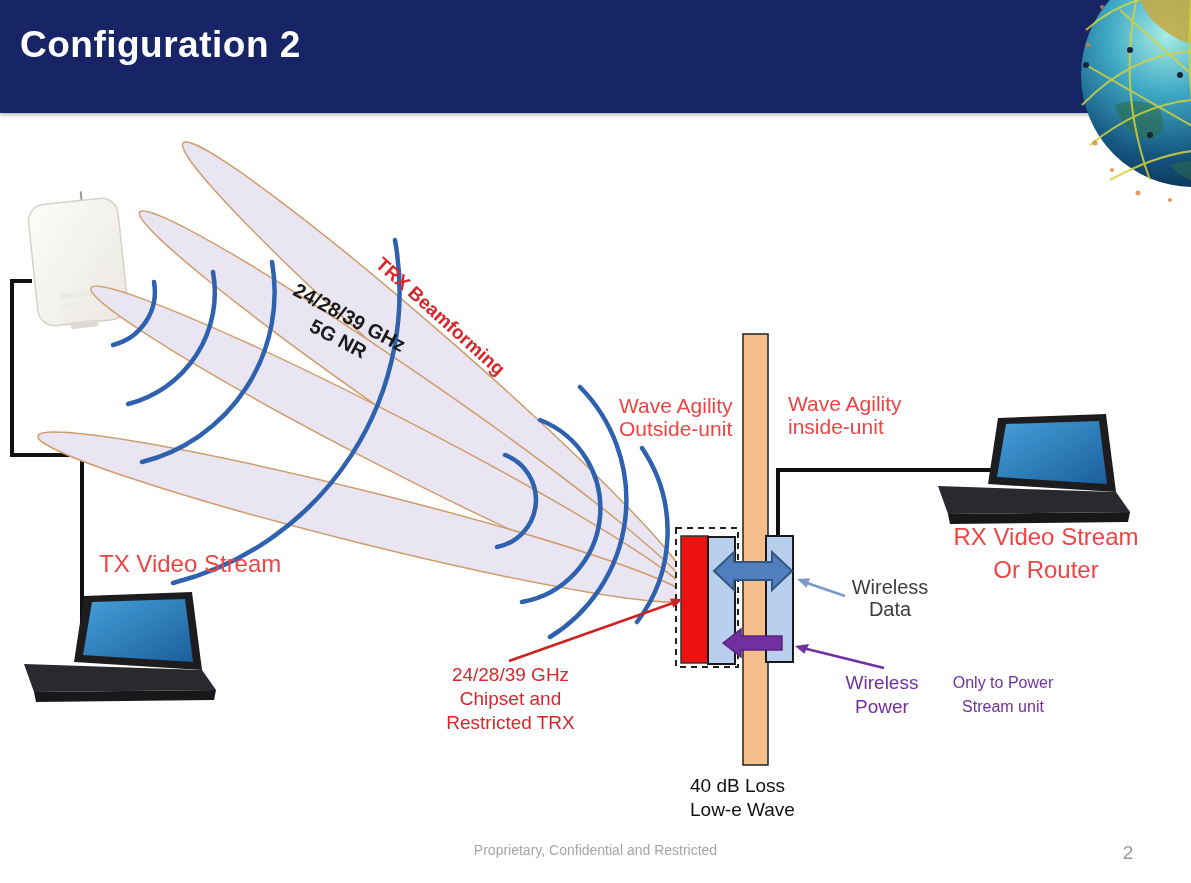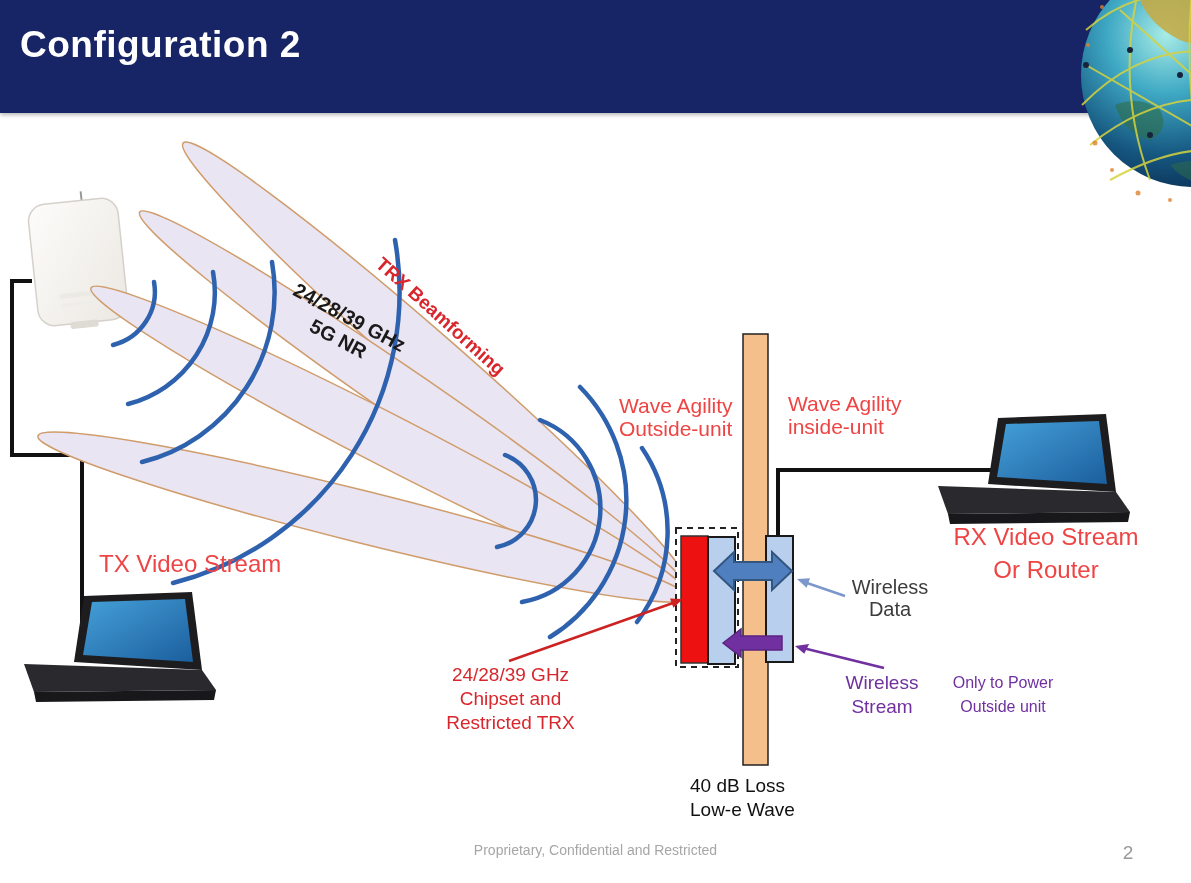--- a/index.html
+++ b/index.html
@@ -194,26 +194,26 @@
     <span class="ln">Or Router</span>
   </div>
 
   <div class="lbl wdata-lbl">
     <span class="ln">Wireless</span>
     <span class="ln">Data</span>
   </div>
 
   <div class="lbl wpower-lbl">
     <span class="ln">Wireless</span>
-    <span class="ln">Stream</span>
+    <span class="ln">Power</span>
   </div>
 
   <div class="lbl only-lbl">
     <span class="ln">Only to Power</span>
-    <span class="ln">Outside unit</span>
+    <span class="ln">Stream unit</span>
   </div>
 
   <div class="lbl chip-lbl">
     <span class="ln">24/28/39 GHz</span>
     <span class="ln">Chipset and</span>
     <span class="ln">Restricted TRX</span>
   </div>
 
   <div class="lbl glass-lbl">
     <span class="ln">40 dB Loss</span>

